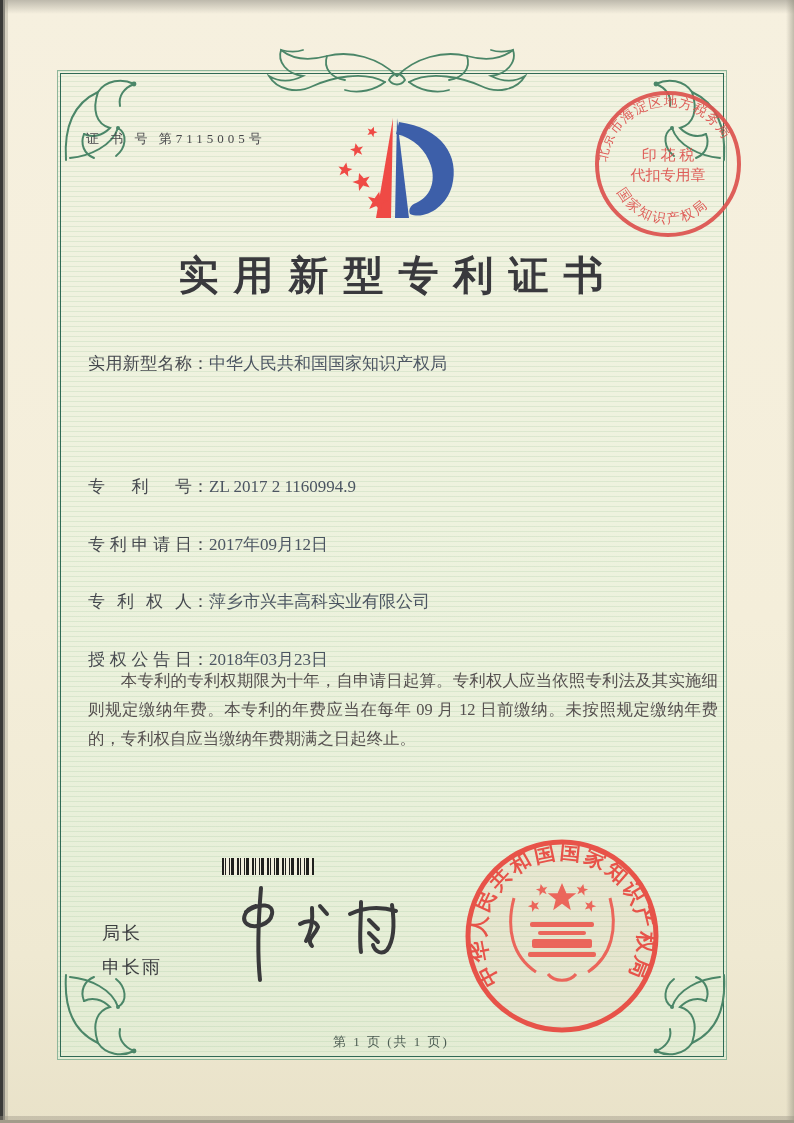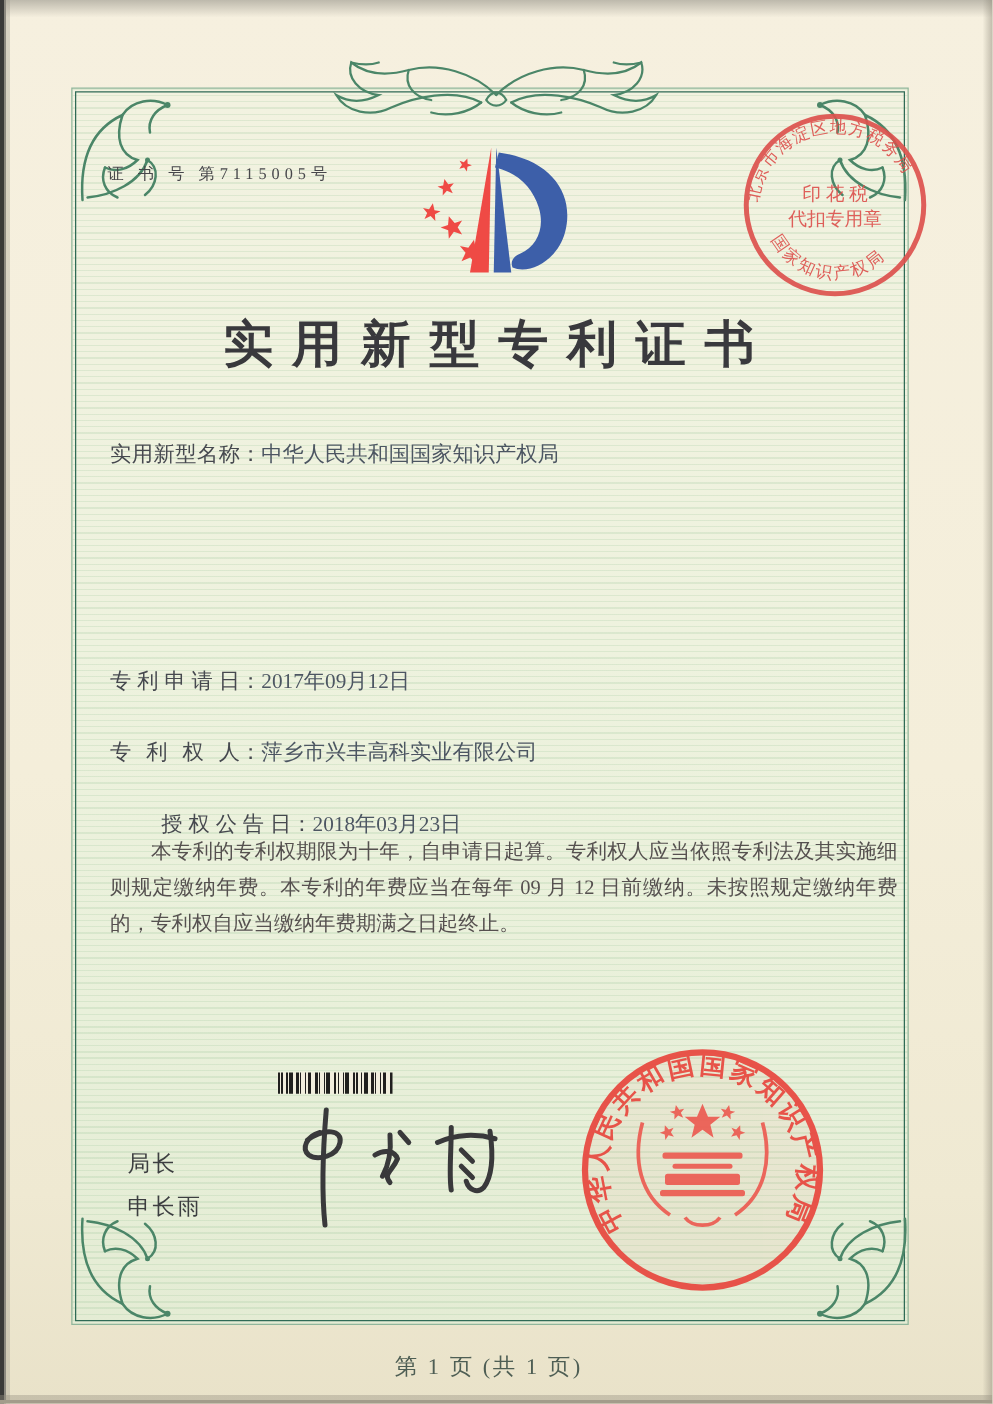--- a/index.html
+++ b/index.html
@@ -35,33 +35,33 @@
   .top-center{left:247px;top:42px;width:300px;height:58px;}
   
   .cert-no{position:absolute;left:86px;top:130px;font-size:13px;letter-spacing:4px;color:#47474b;}
   .logo{position:absolute;left:330px;top:110px;width:140px;height:124px;}
   .tax-stamp{position:absolute;left:592px;top:88px;width:152px;height:152px;opacity:.92;}
   .title{position:absolute;left:57px;top:248px;width:668px;text-align:center;
     font-size:40px;font-weight:bold;color:#39393d;letter-spacing:15px;text-indent:15px;}
   .field{position:absolute;left:88px;font-size:17px;color:#46494f;white-space:nowrap;}
   .field .lbl{display:inline-block;width:104px;text-align:justify;text-align-last:justify;vertical-align:bottom;}
   .field .val{color:#4c5662;}
-  .f0{top:352px;}.f1{top:417px;}.f2{top:475px;}.f3{top:533px;}.f4{top:590px;}.f5{top:648px;margin-left:41px;}
+  .f0{top:352px;}.f1{top:417px;}.f2{top:475px;}.f3{top:533px;}.f4{top:590px;}.f5{top:648px;}
   .body-text{position:absolute;left:88px;top:667px;width:630px;
     font-size:16.4px;line-height:28.8px;color:#55504f;text-align:justify;}
   .body-text p{margin:0;text-indent:2em;}
   .barcode{position:absolute;left:222px;top:858px;width:92px;height:17px;
     background:repeating-linear-gradient(90deg,#20201e 0 2px,#f1eedd 2px 3px,#20201e 3px 4px,#f1eedd 4px 7px,#20201e 7px 8px,#f1eedd 8px 9px,#20201e 9px 12px,#f1eedd 12px 15px);}
   .sig-block{position:absolute;left:102px;top:916px;font-size:18px;color:#3c3e40;
-    font-family:Liberation Mono, monospace;line-height:34px;letter-spacing:2px;}
+    font-family:Liberation Sans, sans-serif;line-height:34px;letter-spacing:2px;}
   .signature{position:absolute;left:212px;top:878px;width:200px;height:112px;}
   .seal{position:absolute;left:462px;top:836px;width:200px;height:200px;opacity:.93;}
   .seal-date{position:absolute;left:478px;top:983px;font-size:19px;color:#cf4440;letter-spacing:2px;white-space:nowrap;}
   .footer{position:absolute;left:57px;top:1033px;width:668px;text-align:center;
-    font-size:18px;color:#4e5e54;letter-spacing:2px;margin-top:48px;}
+    font-size:13px;color:#4e5e54;letter-spacing:2px;}
 </style>
 </head>
 <body>
 
 <div class="paper">
 
   <div class="frame">
     <div class="frame-inner"></div>
   </div>
 
@@ -155,20 +155,23 @@
     <text x="76" y="92" text-anchor="middle" font-size="15" fill="#dd524e" font-family="Liberation Serif, DejaVu Serif, serif">代扣专用章</text>
     <text font-size="13.5" fill="#dd524e" font-family="Liberation Serif, DejaVu Serif, serif" letter-spacing="2">
       <textPath href="#taxArcBottom" startOffset="8">国家知识产权局</textPath>
     </text>
   </svg>
 
   <div class="title">实用新型专利证书</div>
 
   <div class="field f0">
     <span class="lbl">实用新型名称</span><span>：</span><span class="val">中华人民共和国国家知识产权局</span>
+  </div>
+  <div class="field f2">
+    <span class="lbl">专利号</span><span>：</span><span class="val">ZL 2017 2 1160994.9</span>
   </div>
   <div class="field f3">
     <span class="lbl">专利申请日</span><span>：</span><span class="val">2017年09月12日</span>
   </div>
   <div class="field f4">
     <span class="lbl">专利权人</span><span>：</span><span class="val">萍乡市兴丰高科实业有限公司</span>
   </div>
   <div class="field f5">
     <span class="lbl">授权公告日</span><span>：</span><span class="val">2018年03月23日</span>
   </div>

